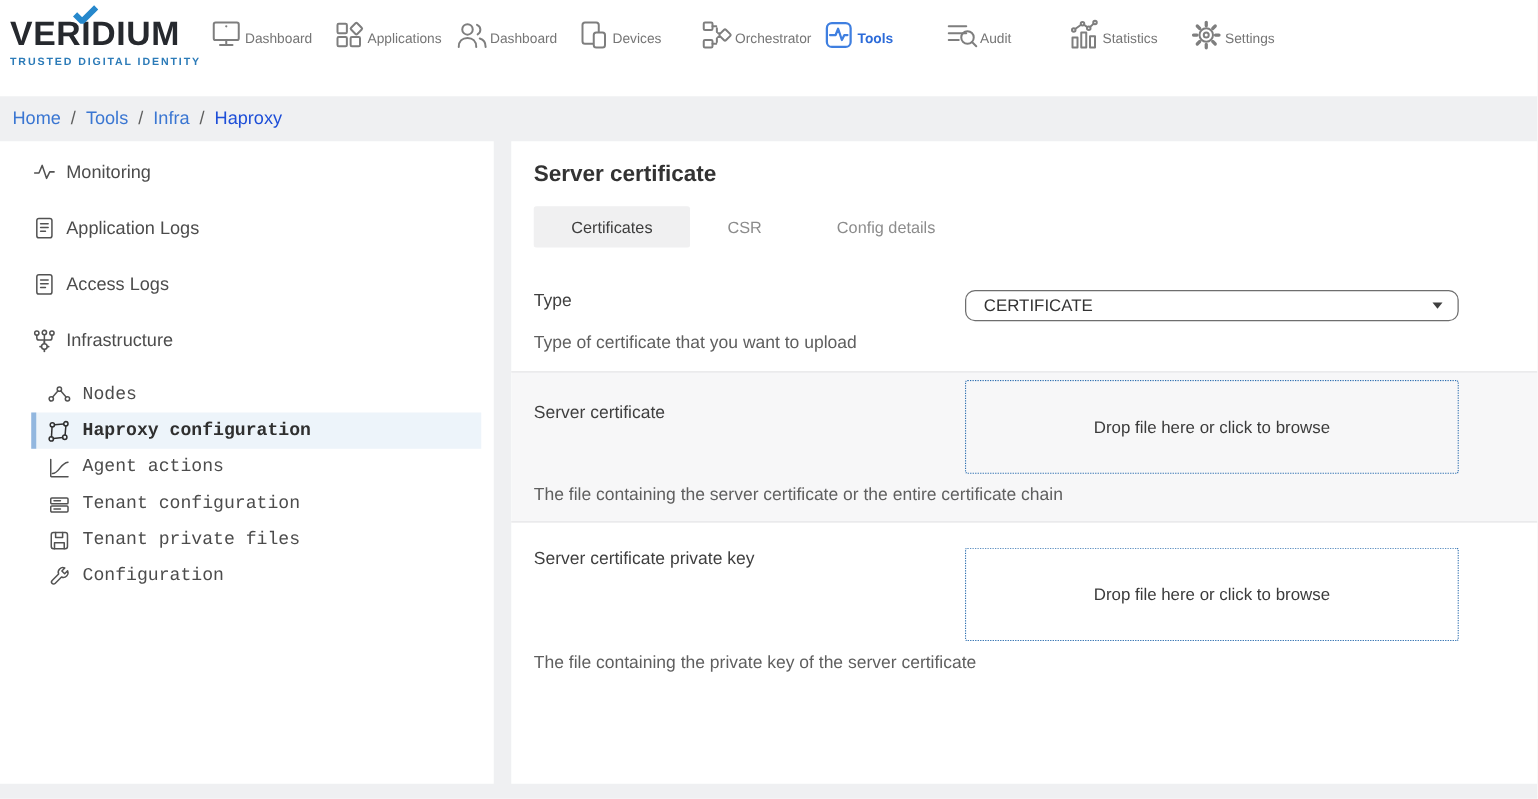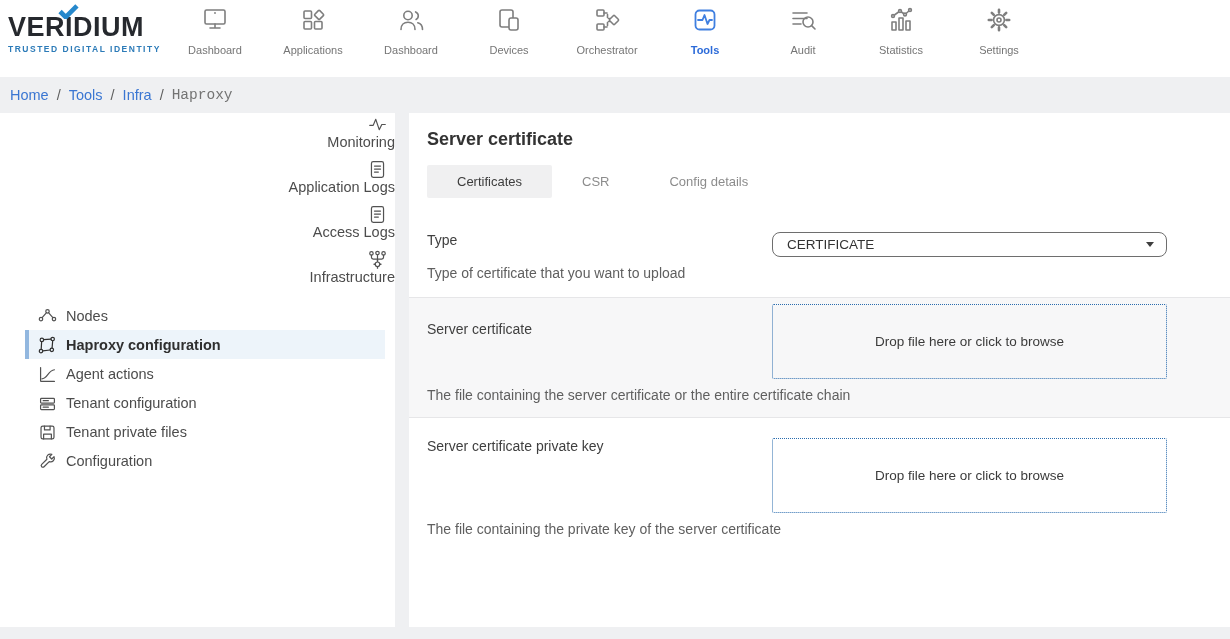--- a/index.html
+++ b/index.html
@@ -22,47 +22,47 @@
     letter-spacing: .5px; line-height: 1; white-space: nowrap;
   }
   .logo-i { position: relative; display: inline-block; }
   .logo-check { position: absolute; left: -7px; top: -10px; }
   .logo-tagline {
     margin-top: 3px; font-size: 8.5px; font-weight: 700;
     letter-spacing: 1.5px; color: #2c7bb8; white-space: nowrap;
   }
   .nav-items { display: flex; margin-left: 8px; }
   .nav-item {
-    width: 98px; padding-top: 2px; cursor: pointer;
-    display: flex; flex-direction: column; align-items: center;
+    width: 98px; padding-top: 10px; cursor: pointer;
+    display: flex; flex-direction: row; align-items: center;
   }
   .nav-icon { height: 36px; display: flex; align-items: center; justify-content: center; }
   .nav-icon svg { stroke: #7e7e7e; fill: none; stroke-width: 1.6; stroke-linecap: round; stroke-linejoin: round; }
   .nav-item.active .nav-icon svg { stroke: #3f7fe0; stroke-width: 1.8; }
   .nav-label { margin-top: 6px; font-size: 11px; color: #757575; }
   .nav-item.active .nav-label { color: #2c6bd9; font-weight: 700; }
 
   
   .breadcrumb { height: 36px; display: flex; align-items: center; padding-left: 10px; font-size: 14.5px; }
   .crumb-link { color: #3a76d2; text-decoration: none; cursor: pointer; }
   .crumb-sep { color: #5f5f5f; margin: 0 8px; }
-  .crumb-current { color: #737373; font-family: Liberation Mono, monospace; }
+  .crumb-current { color: #1d4ed8; }
 
   
   .content { display: flex; height: 514px; }
 
   
   .sidebar { width: 395px; background: #fff; margin-right: 14px; padding-top: 2px; flex-shrink: 0; }
   .side-item {
-    height: 45px; display: flex; align-items: flex-end;
-    padding-left: 26px; font-size: 14.5px; color: #4c4c4c; cursor: pointer; flex-direction: column;
+    height: 45px; display: flex; align-items: center;
+    padding-left: 26px; font-size: 14.5px; color: #4c4c4c; cursor: pointer;
   }
   .side-item .side-icon { width: 19px; height: 19px; margin-right: 8px; flex-shrink: 0; }
   .side-icon svg { stroke: #525252; fill: none; stroke-width: 1.4; stroke-linecap: round; stroke-linejoin: round; width: 19px; height: 19px; }
-  .sub-list { margin-top: 6px; }
+  .sub-list { margin-top: 6px; font-family: Liberation Mono, monospace; }
   .sub-item {
     height: 29px; display: flex; align-items: center;
     padding-left: 38px; font-size: 14.5px; color: #4c4c4c; cursor: pointer;
   }
   .sub-item .side-icon { width: 18px; height: 18px; margin-right: 10px; }
   .sub-item.selected {
     margin-left: 25px; margin-right: 10px; padding-left: 9px;
     border-left: 4px solid #92b7df; background: #edf4fa;
     font-weight: 700; color: #2f2f2f;
   }

